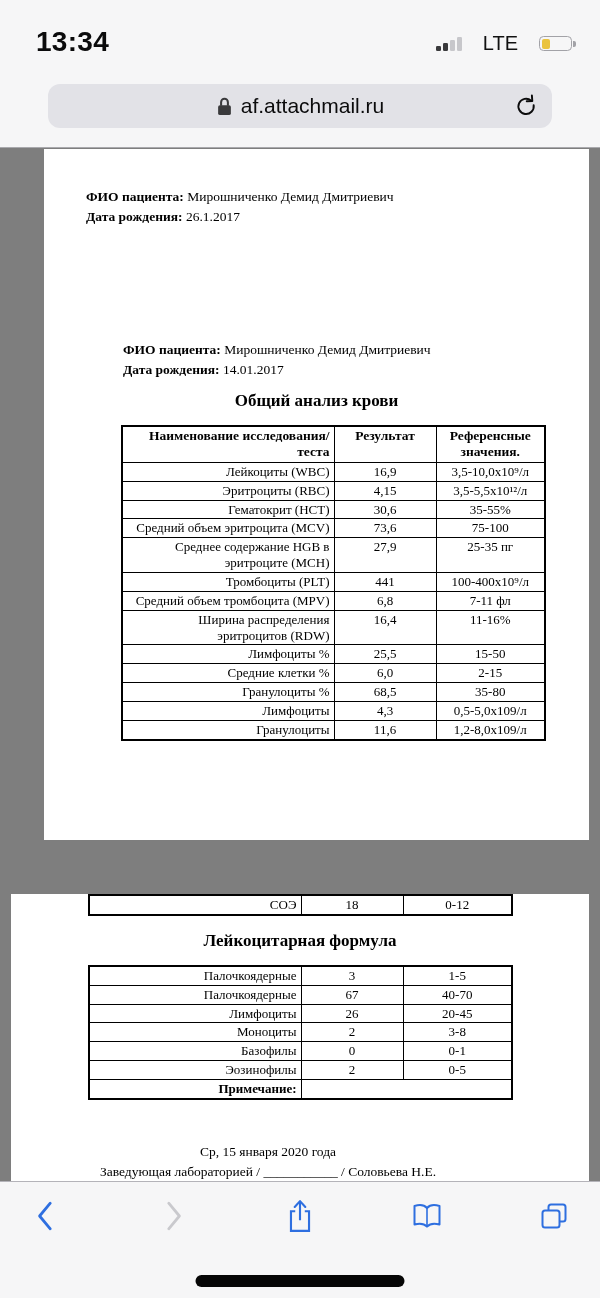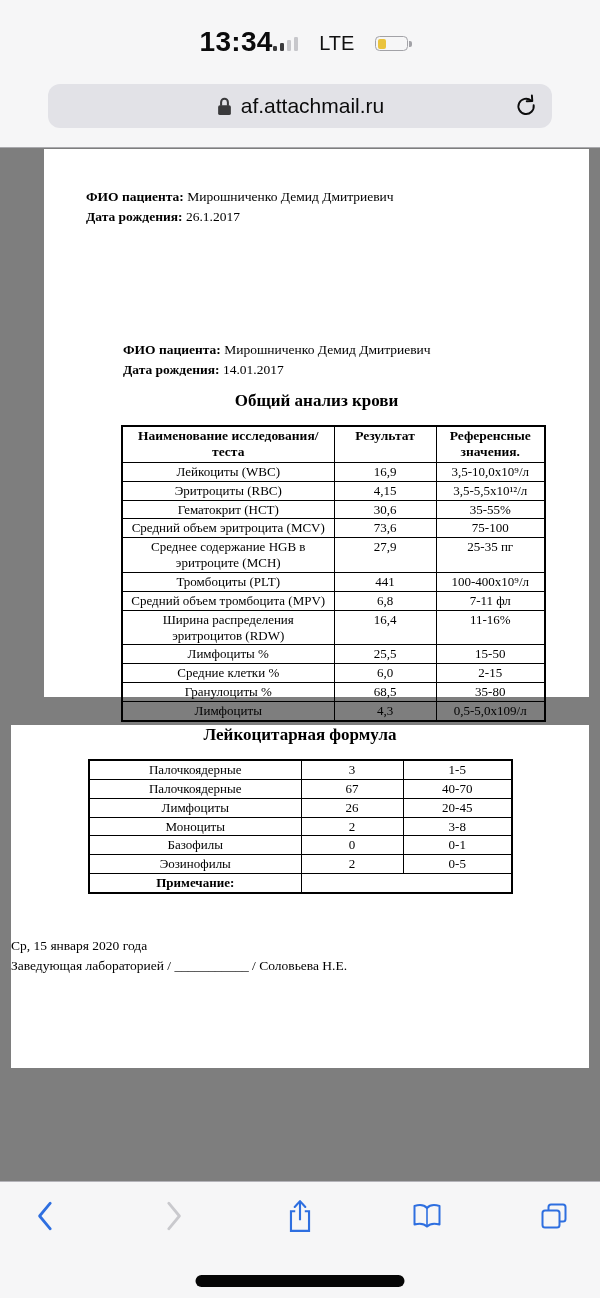--- a/index.html
+++ b/index.html
@@ -1,58 +1,58 @@
 <!DOCTYPE html>
 <html><head>
 <meta charset="utf-8">
 <style>
   html,body{margin:0;padding:0;}
   body{width:600px;height:1298px;font-family:"Liberation Sans","DejaVu Sans",sans-serif;}
   .phone{position:relative;width:600px;height:1298px;background:#7e7e7e;overflow:hidden;}
 
   
   .chrome-top{position:absolute;top:0;left:0;right:0;height:148px;background:#f6f6f7;border-bottom:1px solid #a9a9ad;box-sizing:border-box;}
-  .status-bar{height:60px;display:flex;justify-content:center;align-items:flex-end;padding:0 28px 2px 36px;box-sizing:border-box;}
+  .status-bar{height:60px;display:flex;justify-content:space-between;align-items:flex-end;padding:0 28px 2px 36px;box-sizing:border-box;}
   .time{font-size:28px;font-weight:600;color:#0b0b0c;letter-spacing:.3px;}
   .status-right{display:flex;align-items:center;gap:21px;padding-bottom:3px;}
   .signal{display:flex;align-items:flex-end;gap:2.5px;height:15px;}
   .signal i{display:block;width:4.5px;border-radius:1.3px;background:#c7c7cb;}
   .signal i.on{background:#3a3a3c;}
   .s1{height:5px}.s2{height:8px}.s3{height:11px}.s4{height:14px}
   .net{font-size:20px;color:#111;font-weight:400;}
   .battery{position:relative;width:33px;height:15px;border:1.5px solid #a2a2a7;border-radius:4.5px;box-sizing:border-box;}
   .battery .lvl{position:absolute;left:1.5px;top:1.5px;bottom:1.5px;width:8px;border-radius:2px;}
   .battery .cap{position:absolute;right:-4.5px;top:4px;width:2.5px;height:5.5px;border-radius:0 2px 2px 0;background:#a2a2a7;}
   .url-row{padding:24px 48px 0;text-align:right;}
   .url-pill{height:44px;background:#e2e2e7;border-radius:12px;display:flex;align-items:center;justify-content:center;position:relative;}
   .url-text{font-size:21px;color:#0b0b0c;}
   .lock{margin-right:8px;display:flex;}
   .reload{position:absolute;right:12px;top:8px;width:28px;height:28px;display:flex;align-items:center;justify-content:center;background:none;border:none;padding:0;}
 
   
   .viewport{position:absolute;top:149px;left:0;right:0;bottom:117px;background:#7e7e7e;}
   .page{background:#fff;margin:0 11px;color:#000;font-family:"Liberation Serif","DejaVu Serif",serif;}
-  .page1{height:548px;margin-left:44px;}
+  .page1{height:691px;margin-left:44px;}
   .page-gap{height:13px;}
   .page2{height:343px;}
 
   .block1{padding:38px 0 0 42px;font-size:13.5px;line-height:1.48;}
   .block2{padding:113px 0 0 79px;font-size:13.5px;line-height:1.48;}
   .lbl{font-weight:bold;}
   .doc-title{margin-top:11px;text-align:center;font-size:17px;font-weight:bold;}
   .doc-table{margin:14px 0 0 77px;border-collapse:collapse;border:2px solid #000;table-layout:fixed;width:423px;font-size:13px;}
   .doc-table th,.doc-table td{border:1px solid #000;padding:1px 4px;line-height:1.22;vertical-align:top;overflow:hidden;}
   .doc-table th{font-size:13.5px;text-align:center;}
-  .doc-table th:first-child{text-align:center;}
+  .doc-table th:first-child{text-align:right;}
   .doc-table td{text-align:center;}
-  .doc-table td:first-child{text-align:center;}
+  .doc-table td:first-child{text-align:right;}
   .note-cell{font-weight:bold;text-align:left;}
   .soe-table{margin-top:41px;}
   .title2{margin-top:15px;}
-  .footer{margin-top:42px;padding-right:64px;text-align:left;font-size:13.5px;line-height:1.5;}
+  .footer{margin-top:42px;padding-right:64px;text-align:center;font-size:13.5px;line-height:1.5;}
 
   
   .toolbar{position:absolute;left:0;right:0;bottom:0;height:117px;background:#f6f6f7;border-top:1px solid #b4b3b9;box-sizing:border-box;}
   .tool-row{display:flex;justify-content:space-between;align-items:center;padding:12px 24px 0;}
   .tool-btn{width:44px;height:44px;display:flex;align-items:center;justify-content:center;background:none;border:none;padding:0;}
   .home-indicator{position:absolute;bottom:11px;left:50%;transform:translateX(-50%);width:209px;height:12px;border-radius:7px;background:#060606;}
 </style>
 </head>
 <body>
 
@@ -189,27 +189,47 @@
             <tr>
               <td>Гранулоциты %</td>
               <td>68,5</td>
               <td>35-80</td>
             </tr>
             <tr>
               <td>Лимфоциты</td>
               <td>4,3</td>
               <td>0,5-5,0x109/л</td>
             </tr>
+            <tr>
+              <td>Гранулоциты</td>
+              <td>11,6</td>
+              <td>1,2-8,0x109/л</td>
+            </tr>
           </tbody>
       </table>
     </div>
 
     <div class="page-gap"></div>
 
     <div class="page page2">
+      <table class="doc-table soe-table">
+        <colgroup>
+            <col style="width:212px">
+            <col style="width:102px">
+            <col style="width:109px">
+          </colgroup>
+        <tbody>
+
+        <tr>
+              <td>СОЭ</td>
+              <td>18</td>
+              <td>0-12</td>
+            </tr>
+          </tbody>
+      </table>
 
       <div class="doc-title title2">Лейкоцитарная формула</div>
 
       <table class="doc-table">
         <colgroup>
             <col style="width:212px">
             <col style="width:102px">
             <col style="width:109px">
           </colgroup>
         <tbody>

